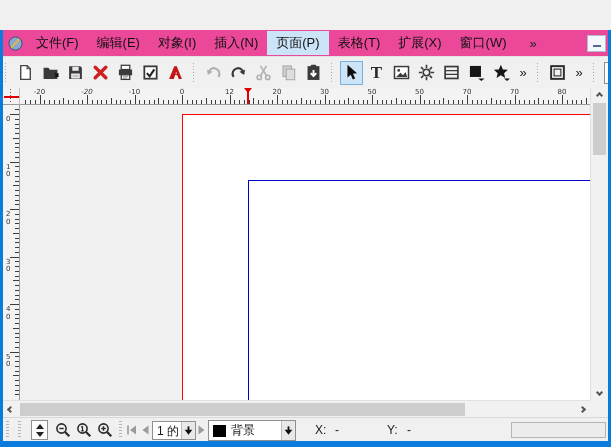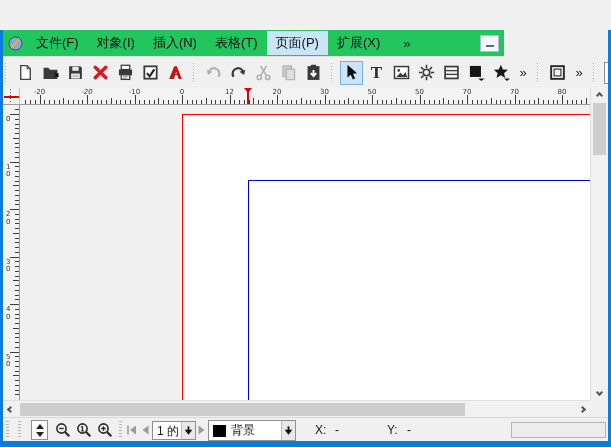--- a/index.html
+++ b/index.html
@@ -20,21 +20,21 @@
   .tb-btns { margin-left:auto; display:flex; height:30px; }
   .tb-btn { width:45px; height:30px; display:flex; align-items:center; justify-content:center; }
   .min-glyph { width:11px; height:1px; background:#fff; }
   .max-glyph { width:10px; height:10px; border:1px solid #fff; }
   .x-glyph { position:relative; width:12px; height:12px; }
   .x-glyph::before,.x-glyph::after { content:""; position:absolute; left:5px; top:-1px; width:1.5px; height:14px; background:#fff; }
   .x-glyph::before { transform:rotate(45deg); }
   .x-glyph::after { transform:rotate(-45deg); }
 
   
-  .menubar { position:absolute; left:0; top:30px; width:504px; height:27px; background:#22c55e; display:flex; align-items:center; border-bottom:1px solid #e2e2e2; z-index:10; }
+  .menubar { position:absolute; left:0; top:30px; width:611px; height:27px; background:#ec4899; display:flex; align-items:center; border-bottom:1px solid #e2e2e2; z-index:10; }
   .menu-logo { width:15px; height:15px; margin-left:8px; flex:0 0 auto; }
   .menu-items { display:flex; height:100%; align-items:center; margin-left:4px; }
   .menu-item { padding:3px 9px; color:#111; cursor:default; white-space:nowrap; }
   .menu-item.hl { background:#cce4f7; }
   .menu-overflow { margin-left:14px; color:#222; font-size:13px; }
   .mdi-btns { margin-left:auto; margin-right:5px; display:flex; gap:2px; }
   .mdi-btn { width:19px; height:17px; border:1px solid #aebdd2; background:#f4f7fb; display:flex; align-items:center; justify-content:center; }
   .mdi-min { width:8px; height:2px; background:#51688f; margin-top:6px; }
 
   
@@ -114,25 +114,27 @@
 
   <div class="menubar">
     <span class="menu-logo">
       <svg viewBox="0 0 16 16">
           <circle cx="8" cy="8" r="7" fill="#8aa8cf" stroke="#2e4d78" stroke-width="1"></circle>
           <path d="M3.6 12.4 L12 3.4" stroke="#e8b63a" stroke-width="2"></path>
         </svg>
     </span>
     <div class="menu-items" id="menu-items">
         <span class="menu-item">文件(F)</span>
+        <span class="menu-item">编辑(E)</span>
         <span class="menu-item">对象(I)</span>
         <span class="menu-item">插入(N)</span>
+        <span class="menu-item hl">页面(P)</span>
         <span class="menu-item">表格(T)</span>
-        <span class="menu-item hl">页面(P)</span>
         <span class="menu-item">扩展(X)</span>
+        <span class="menu-item">窗口(W)</span>
       </div>
     <span class="menu-overflow">»</span>
     <div class="mdi-btns">
       <div class="mdi-btn">
           <span class="mdi-min"></span>
         </div>
 
     </div>
   </div>
 

